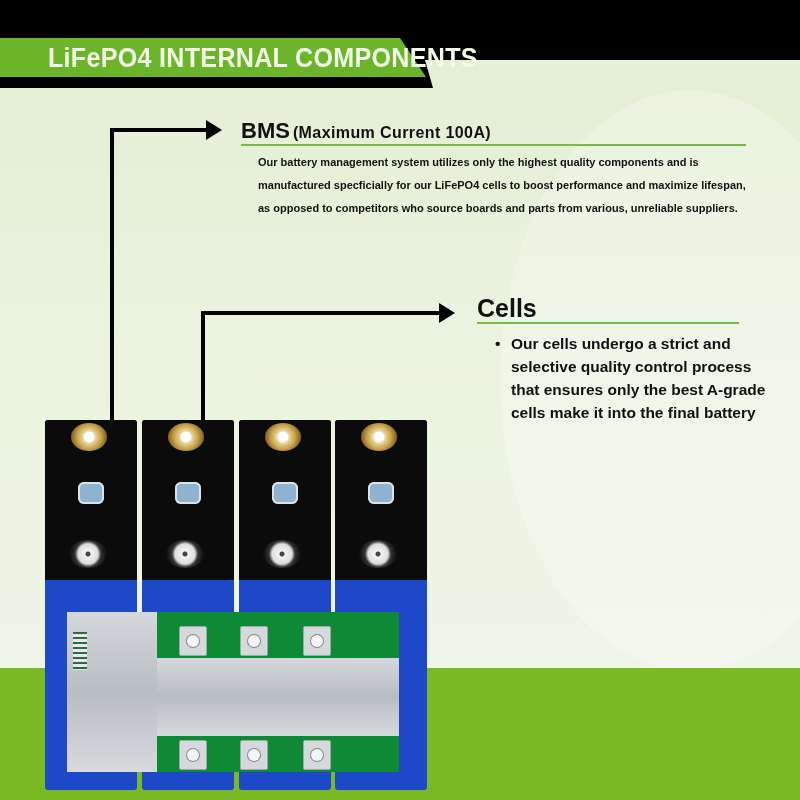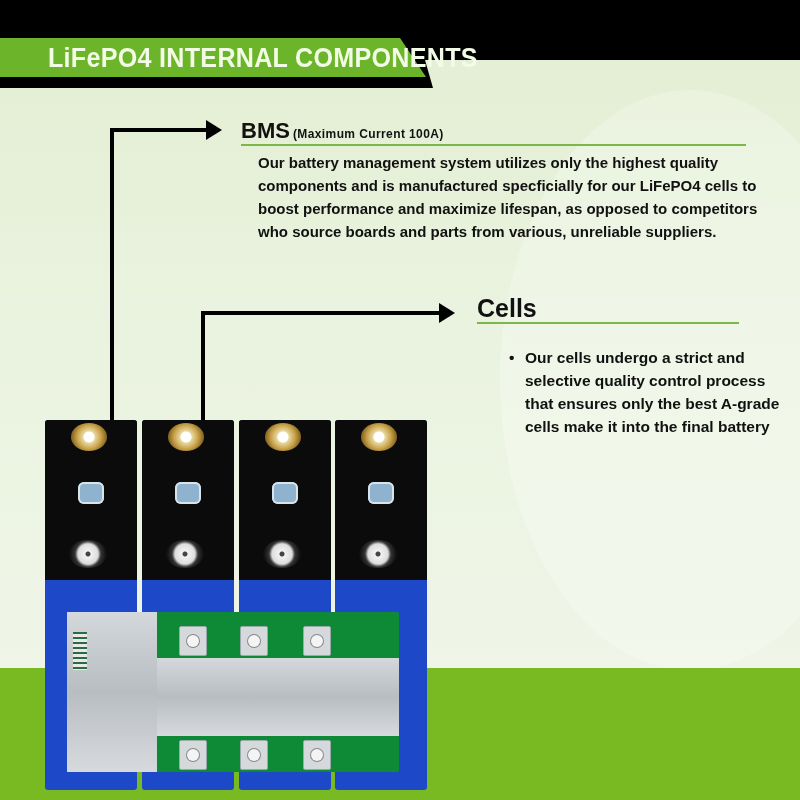--- a/index.html
+++ b/index.html
@@ -9,22 +9,22 @@
   .bg-green{position:absolute;left:0;top:668px;width:800px;height:132px;background:#79b922;}
   .header-black{position:absolute;left:0;top:0;width:800px;height:88px;background:#000;}
   .header-strip{position:absolute;left:425px;top:60px;width:375px;height:28px;background:#e4efd5;clip-path:polygon(0 0,100% 0,100% 100%,8px 100%);}
   .banner{position:absolute;left:0;top:38px;width:426px;height:39px;background:#6cb52a;clip-path:polygon(0 0,400px 0,100% 100%,0 100%);}
   .banner-title{position:absolute;left:48px;top:38px;height:39px;line-height:41px;font-weight:bold;font-size:27px;color:#f2fbe6;letter-spacing:0.3px;white-space:nowrap;transform:scaleX(0.93);transform-origin:left center;}
   .line{position:absolute;background:#000;}
   .arrowhead{position:absolute;width:0;height:0;border-top:10px solid transparent;border-bottom:10px solid transparent;border-left:16px solid #000;}
   .dot{position:absolute;width:7px;height:7px;border-radius:50%;background:#111;}
   .section-title{position:absolute;font-weight:bold;color:#111;white-space:nowrap;}
   .underline{position:absolute;height:2px;background:#7ab84a;}
-  .body-text{position:absolute;font-weight:bold;font-size:15px;line-height:23px;color:#111;}
-  .bullets{position:absolute;list-style:none;margin:14px;padding:0;font-weight:bold;font-size:15.5px;line-height:23px;color:#111;}
+  .body-text{position:absolute;font-weight:bold;font-size:11px;line-height:23px;color:#111;}
+  .bullets{position:absolute;list-style:none;margin:0;padding:0;font-weight:bold;font-size:15.5px;line-height:23px;color:#111;}
   .bullets li{position:relative;padding-left:18px;}
   .bullets li::before{content:"•";position:absolute;left:2px;top:0;}
   .battery{position:absolute;left:45px;top:420px;width:392px;height:365px;}
   .cell{position:absolute;top:0;width:92px;height:370px;background:#1d49c8;border-radius:3px;}
   .cell-top{position:absolute;left:0;top:0;width:100%;height:160px;background:#0b0b0b;border-radius:3px 3px 0 0;}
   .term-pos{position:absolute;left:26px;top:3px;width:36px;height:28px;border-radius:50%;background:radial-gradient(circle,#fff 0 5px,#e8d9a0 6px,#c9a24b 12px,#8a6a22 17px);}
   .vent{position:absolute;left:33px;top:62px;width:26px;height:22px;border-radius:6px;background:#8fb3cf;box-shadow:0 0 0 2px #d9e3ea inset;}
   .term-neg{position:absolute;left:24px;top:120px;width:38px;height:28px;border-radius:50%;background:radial-gradient(circle,#444 0 2px,#f2f2f2 3px,#ddd 10px,#333 13px,#111 18px);}
   .bms-board{position:absolute;left:22px;top:192px;width:332px;height:160px;background:#0e8a36;border-radius:2px;}
   .bms-silver{position:absolute;background:linear-gradient(180deg,#d4d8dc,#b8bdc2 50%,#d7dadd);}
@@ -46,21 +46,21 @@
 <div class="line" style="left:110px;top:128px;width:4px;height:513px;"></div>
 <div class="line" style="left:110px;top:128px;width:100px;height:4px;"></div>
 <div class="arrowhead" style="left:206px;top:120px;"></div>
 <div class="dot" style="left:108px;top:620px;"></div>
 
 <div class="line" style="left:201px;top:311px;width:4px;height:118px;"></div>
 <div class="line" style="left:201px;top:311px;width:240px;height:4px;"></div>
 <div class="arrowhead" style="left:439px;top:303px;"></div>
 
 <div class="section-title" style="left:241px;top:118px;font-size:22px;">
-  <span>BMS</span><span style="font-size:12px;margin-left:3px;letter-spacing:0.4px;">(Maximum Current 100A)</span>
+  <span>BMS</span><span style="font-size:16px;margin-left:3px;letter-spacing:0.4px;">(Maximum Current 100A)</span>
 </div>
 <div class="underline" style="left:241px;top:144px;width:505px;"></div>
 <div class="body-text" style="left:258px;top:151px;width:500px;">Our battery management system utilizes only the highest quality components and is manufactured specficially for our LiFePO4 cells to boost performance and maximize lifespan, as opposed to competitors who source boards and parts from various, unreliable suppliers.</div>
 
 <div class="section-title" style="left:477px;top:294px;font-size:25px;">Cells</div>
 <div class="underline" style="left:477px;top:322px;width:262px;"></div>
 <ul class="bullets" style="left:493px;top:332px;width:290px;">
   <li>Our cells undergo a strict and selective quality control process that ensures only the best A-grade cells make it into the final battery</li>
 </ul>
 

